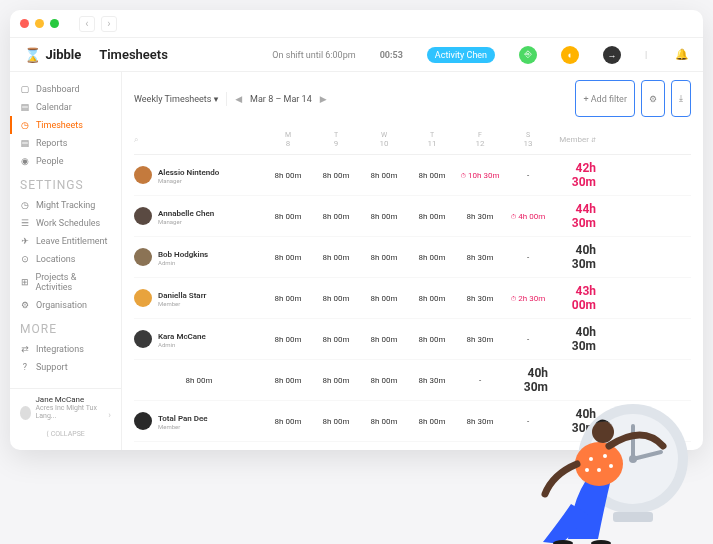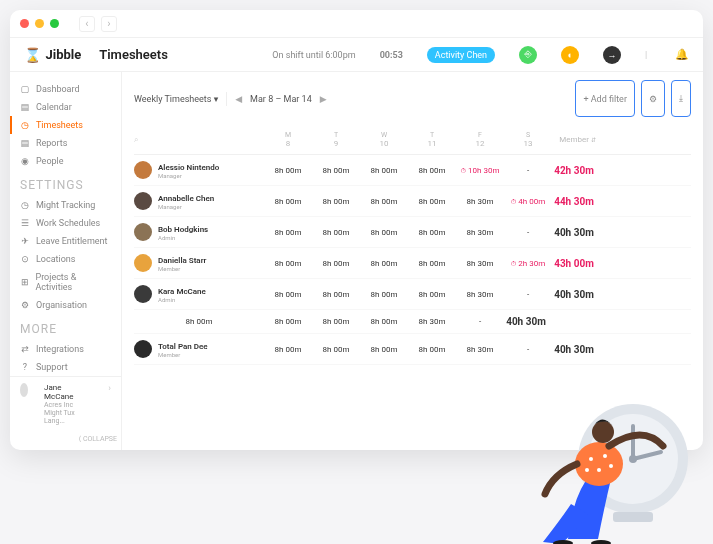--- a/index.html
+++ b/index.html
@@ -19,25 +19,25 @@
 .activity{background:#2fc3ff;color:#fff}
 .icbtn{width:18px;height:18px;border-radius:50%;display:flex;align-items:center;justify-content:center;color:#fff;font-size:9px}
 .green-b{background:#4cd964}.amber-b{background:#ffb300}.dark-b{background:#333}
 .bell{color:#bbb;margin-left:4px;font-size:11px}
 .body{display:flex;flex:1;overflow:hidden}
 .sidebar{width:112px;border-right:1px solid #f0f0f0;padding:8px 0;display:flex;flex-direction:column;font-size:9px;color:#888}
 .side-item{display:flex;align-items:center;gap:6px;padding:4px 10px;cursor:pointer}
 .side-item.active{color:#ff6a00;border-left:2px solid #ff6a00;padding-left:8px}
 .side-ic{width:10px;display:inline-block;text-align:center}
 .side-head{font-size:12px;letter-spacing:1px;color:#bbb;padding:8px 10px 4px}
-.user-card{margin-top:auto;padding:6px 10px;border-top:1px solid #f0f0f0;display:flex;align-items:flex-start;gap:16px}
+.user-card{margin-top:auto;padding:6px 10px;border-top:1px solid #f0f0f0;display:flex;align-items:flex-end;gap:4px}
 .uavatar{width:14px;height:14px;border-radius:50%;background:#ddd}
 .uname{font-size:8px;color:#333}
 .uorg{font-size:7px;color:#aaa}
-.collapse{text-align:right;font-size:7px;color:#bbb;padding:4px}
+.collapse{text-align:center;font-size:7px;color:#bbb;padding:4px}
 .main{flex:1;display:flex;flex-direction:column;overflow:hidden}
 .toolbar{display:flex;align-items:center;padding:8px 12px;font-size:9px;color:#555;gap:8px}
 .tool-left{display:flex;align-items:center;gap:8px}
 .sep{width:1px;height:14px;background:#eee}
 .toolbar .range-nav{color:#aaa;cursor:pointer}
 .tool-right{margin-left:auto;display:flex;gap:6px}
 .tbtn{border:1px solid #3b82f6;border-radius:4px;padding:12px 7px;font-size:9px;color:#888;cursor:pointer;display:flex;align-items:center;gap:3px}
 .table{flex:1;overflow:auto;padding:0 12px}
 .thead,.trow{display:grid;grid-template-columns:130px repeat(6,48px) 48px;align-items:center;font-size:8px}
 .thead{color:#bbb;border-bottom:1px solid #f0f0f0;padding:6px 0}
@@ -47,21 +47,21 @@
 .total-h{text-align:right;padding-right:4px}
 .srch{color:#ccc}
 .trow{border-bottom:1px solid #f7f7f7;padding:6px 0;color:#333}
 .pcell{display:flex;align-items:flex-end;gap:6px}
 .av{width:18px;height:18px;border-radius:50%;flex-shrink:0}
 .pname{font-size:8px;font-weight:600}
 .prole{font-size:6px;color:#aaa}
 .c{text-align:center;font-size:8px}
 .over{color:#e91e63}
 .over-ic{display:inline-block;margin-right:2px;font-size:7px}
-.tot{text-align:center;font-weight:700;font-size:10px;padding-right:4px}
+.tot{text-align:right;font-weight:700;font-size:12px;padding-right:4px}
 .tot.over{color:#e91e63}
 .illus{position:absolute;right:20px;bottom:0;width:180px;height:180px;pointer-events:none}
 </style>
 </head>
 <body>
 
 <div class="window">
   <div class="chrome">
     <div class="dot red"></div>
     <div class="dot yellow"></div>

